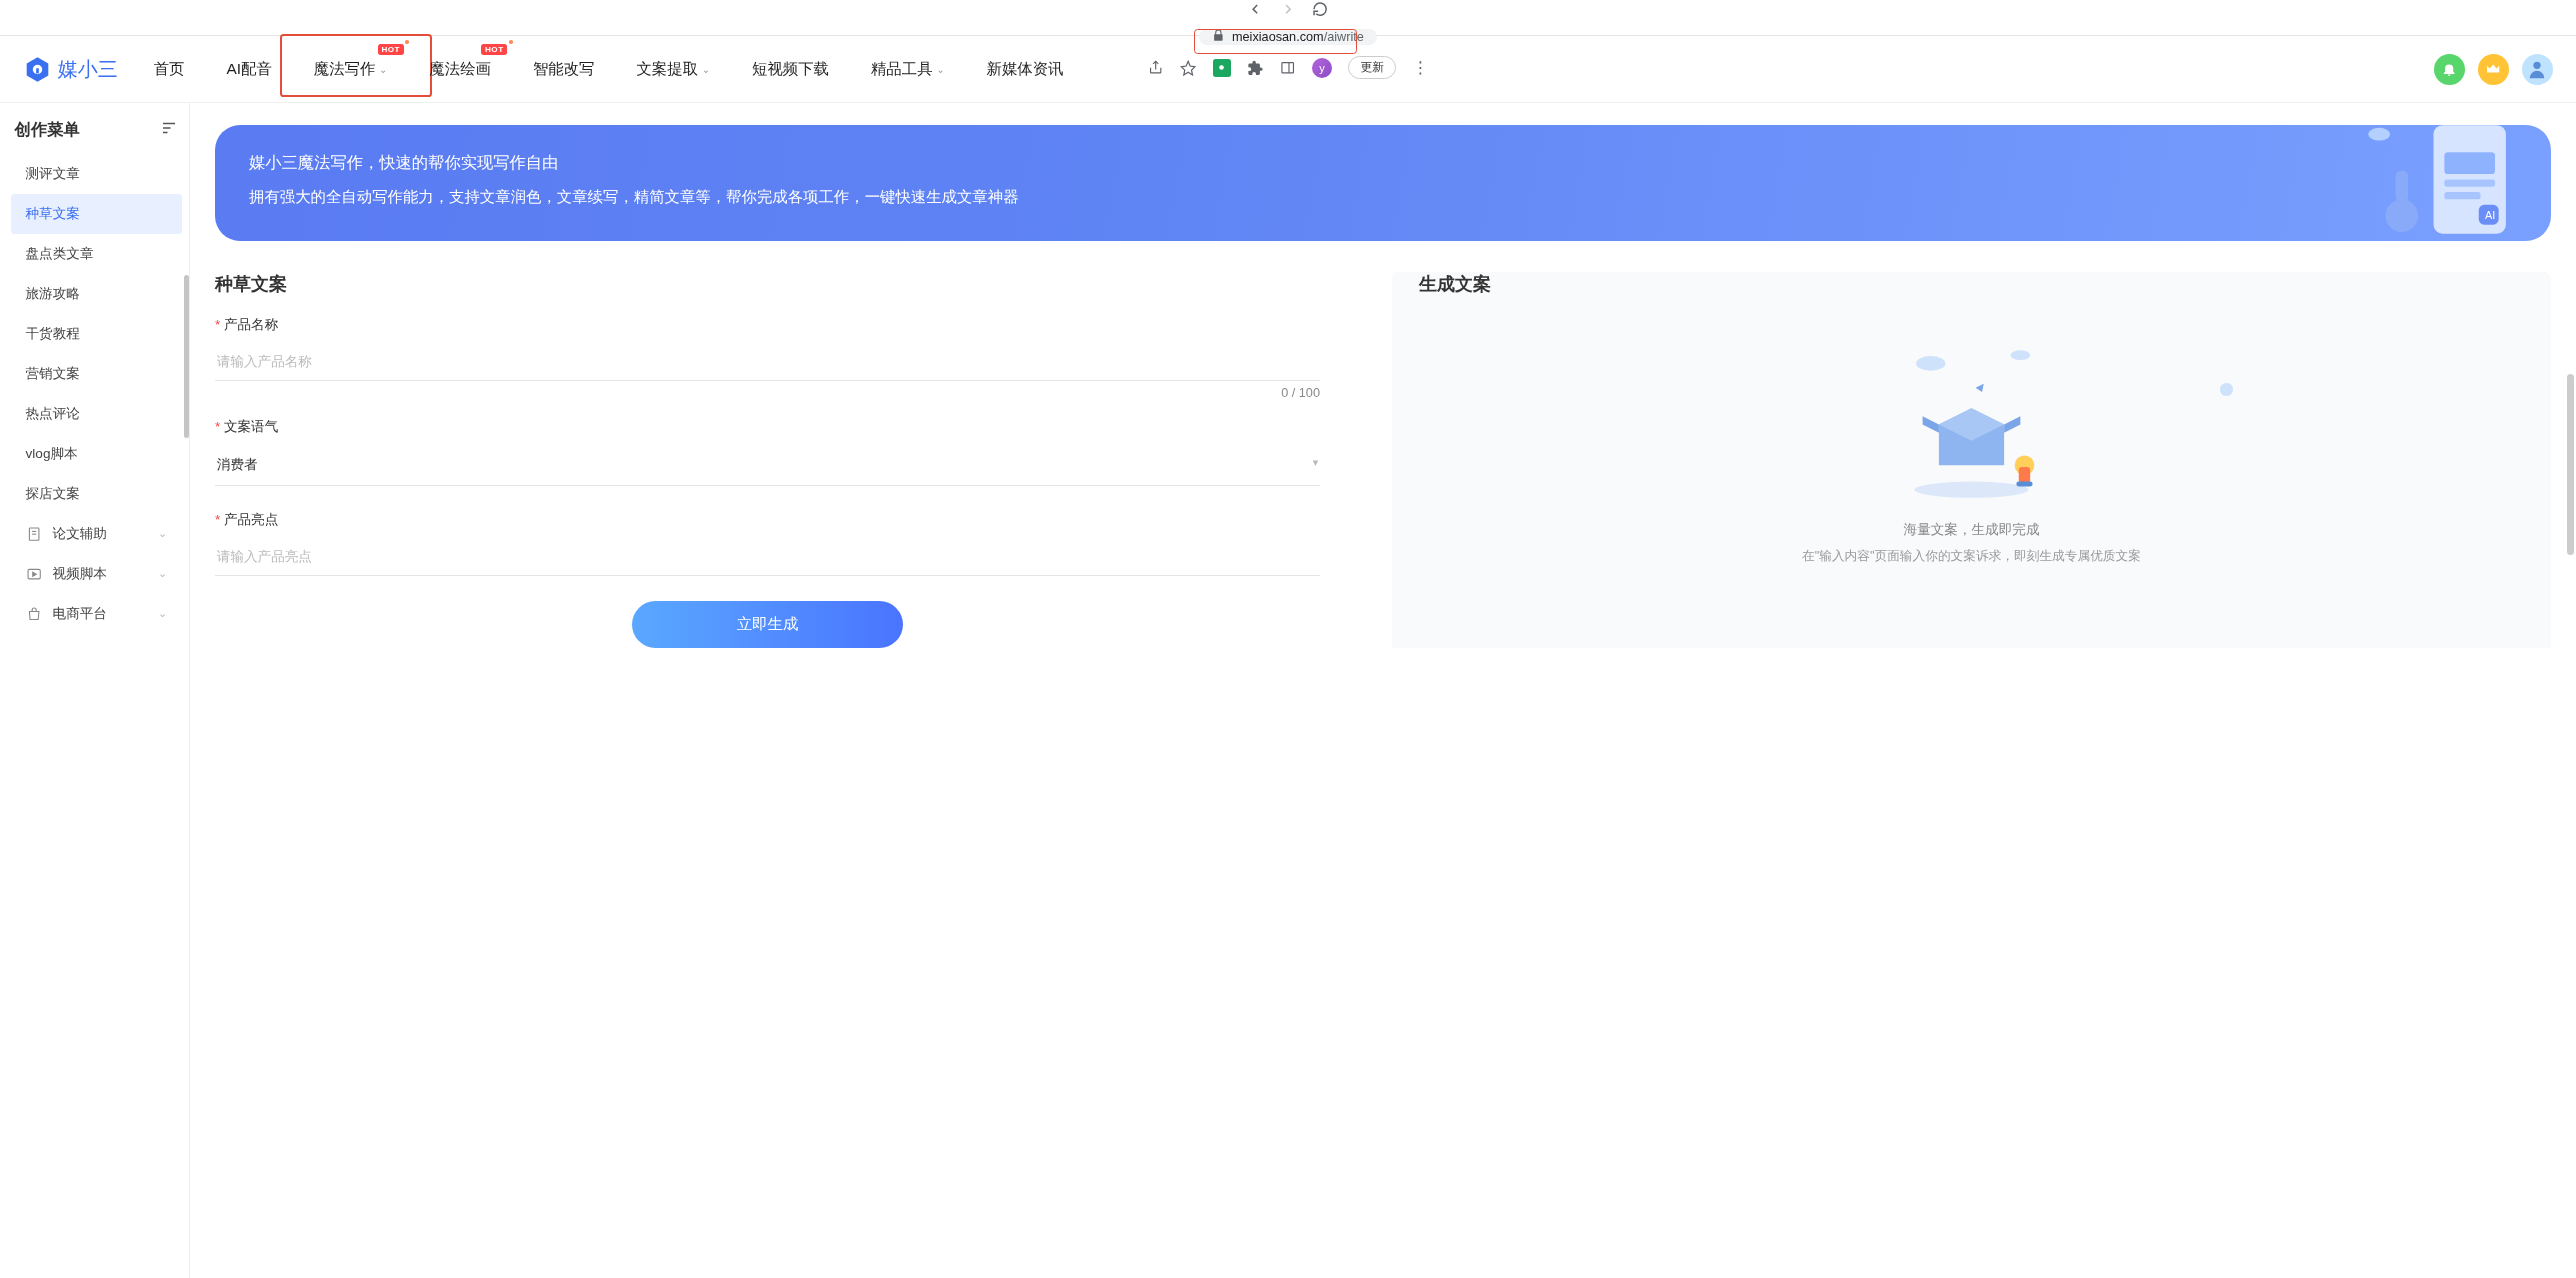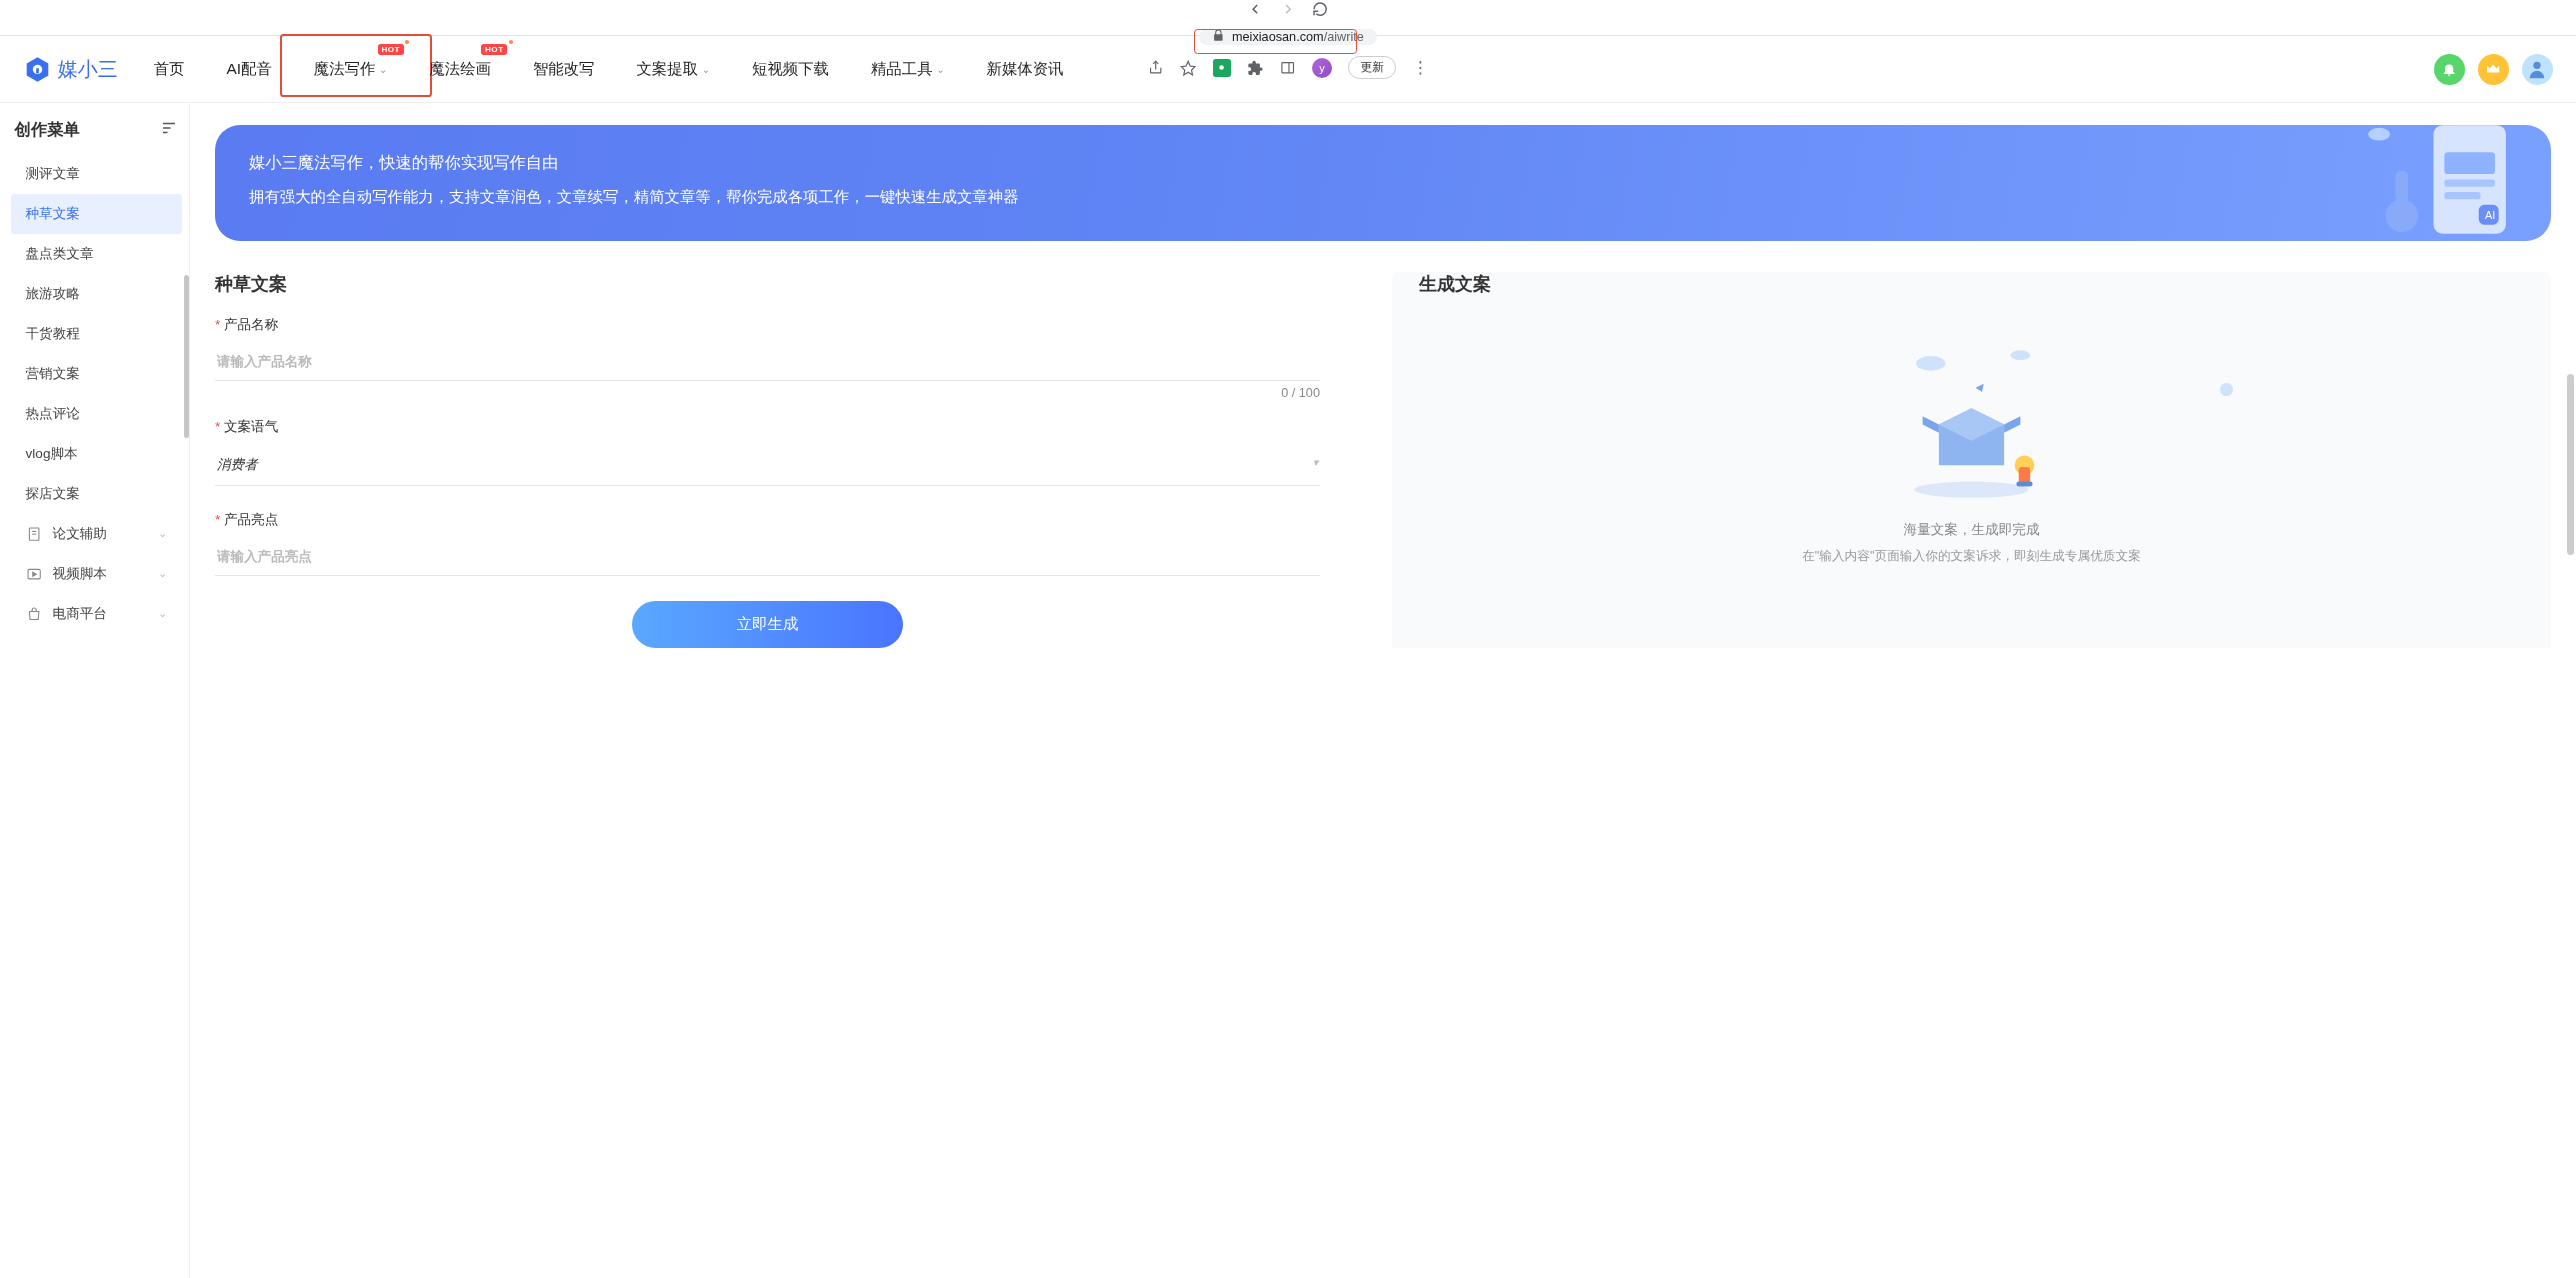--- a/index.html
+++ b/index.html
@@ -59,25 +59,25 @@
     .banner-illus { position: absolute; right: 27px; top: -9px; width: 181px; height: 145px; }
 
     .form-row { display: flex; gap: 72px; margin-top: 31px; }
     .form-col { flex: 1; }
     .form-col.right { background: #f9fafc; border-radius: 7.2px 7.2px 0 0; padding: 0 27px; display: flex; flex-direction: column; align-items: center; }
     .sec-title { font-size: 18px; font-weight: 600; margin-bottom: 20px; }
     .form-col.right .sec-title { align-self: flex-start; }
 
     .field-label { font-size: 13.6px; color: #333; margin-bottom: 9px; }
     .required { color: #ff4545; margin-right: 3.6px; }
-    .field-input { width: 100%; border: none; border-bottom: 0.9px solid #e5e5e5; padding: 11px 1.8px; font-size: 13.6px; color: #333; outline: none; font-weight: bold; }
+    .field-input { width: 100%; border: none; border-bottom: 0.9px solid #e5e5e5; padding: 11px 1.8px; font-size: 13.6px; color: #333; outline: none; }
     .field-input::placeholder { color: #bbb; }
     .field-counter { text-align: right; font-size: 12.7px; color: #888; margin-top: 5.4px; margin-bottom: 18px; }
 
-    .select-wrap { width:100%; border-bottom: 0.9px solid #e5e5e5; padding: 11px 1.8px; display:flex; justify-content: space-between; align-items:flex-start; font-size:13.6px; margin-bottom: 25px; cursor: pointer; font-style: italic;}
+    .select-wrap { width:100%; border-bottom: 0.9px solid #e5e5e5; padding: 11px 1.8px; display:flex; justify-content: space-between; align-items:flex-start; font-size:13.6px; margin-bottom: 25px; cursor: pointer;}
     .select-wrap .chev { color:#bbb; font-size:11px; }
 
     .gen-btn { margin-top: 25px; background: linear-gradient(90deg,#5aa8ff,#4a74ff); color:#fff; border:none; border-radius: 25px; padding: 12.7px 0; width: 271px; font-size:15.4px; cursor:pointer; display:block; margin-left:auto;margin-right:auto;}
 
     .empty-illus { width: 163px; height: 163px; margin-top: 27px; }
     .empty-hint { color: #888; font-size: 13.6px; margin-top: 14.5px; text-align: center; }
     .empty-sub { color: #999; font-size: 12.7px; margin-top: 9px; text-align: center; }
 
     .right-scroll { position:absolute; right:1.8px; top:271px; width:7.2px; height:181px; background:rgba(0,0,0,0.2); border-radius:3.6px;}
 

